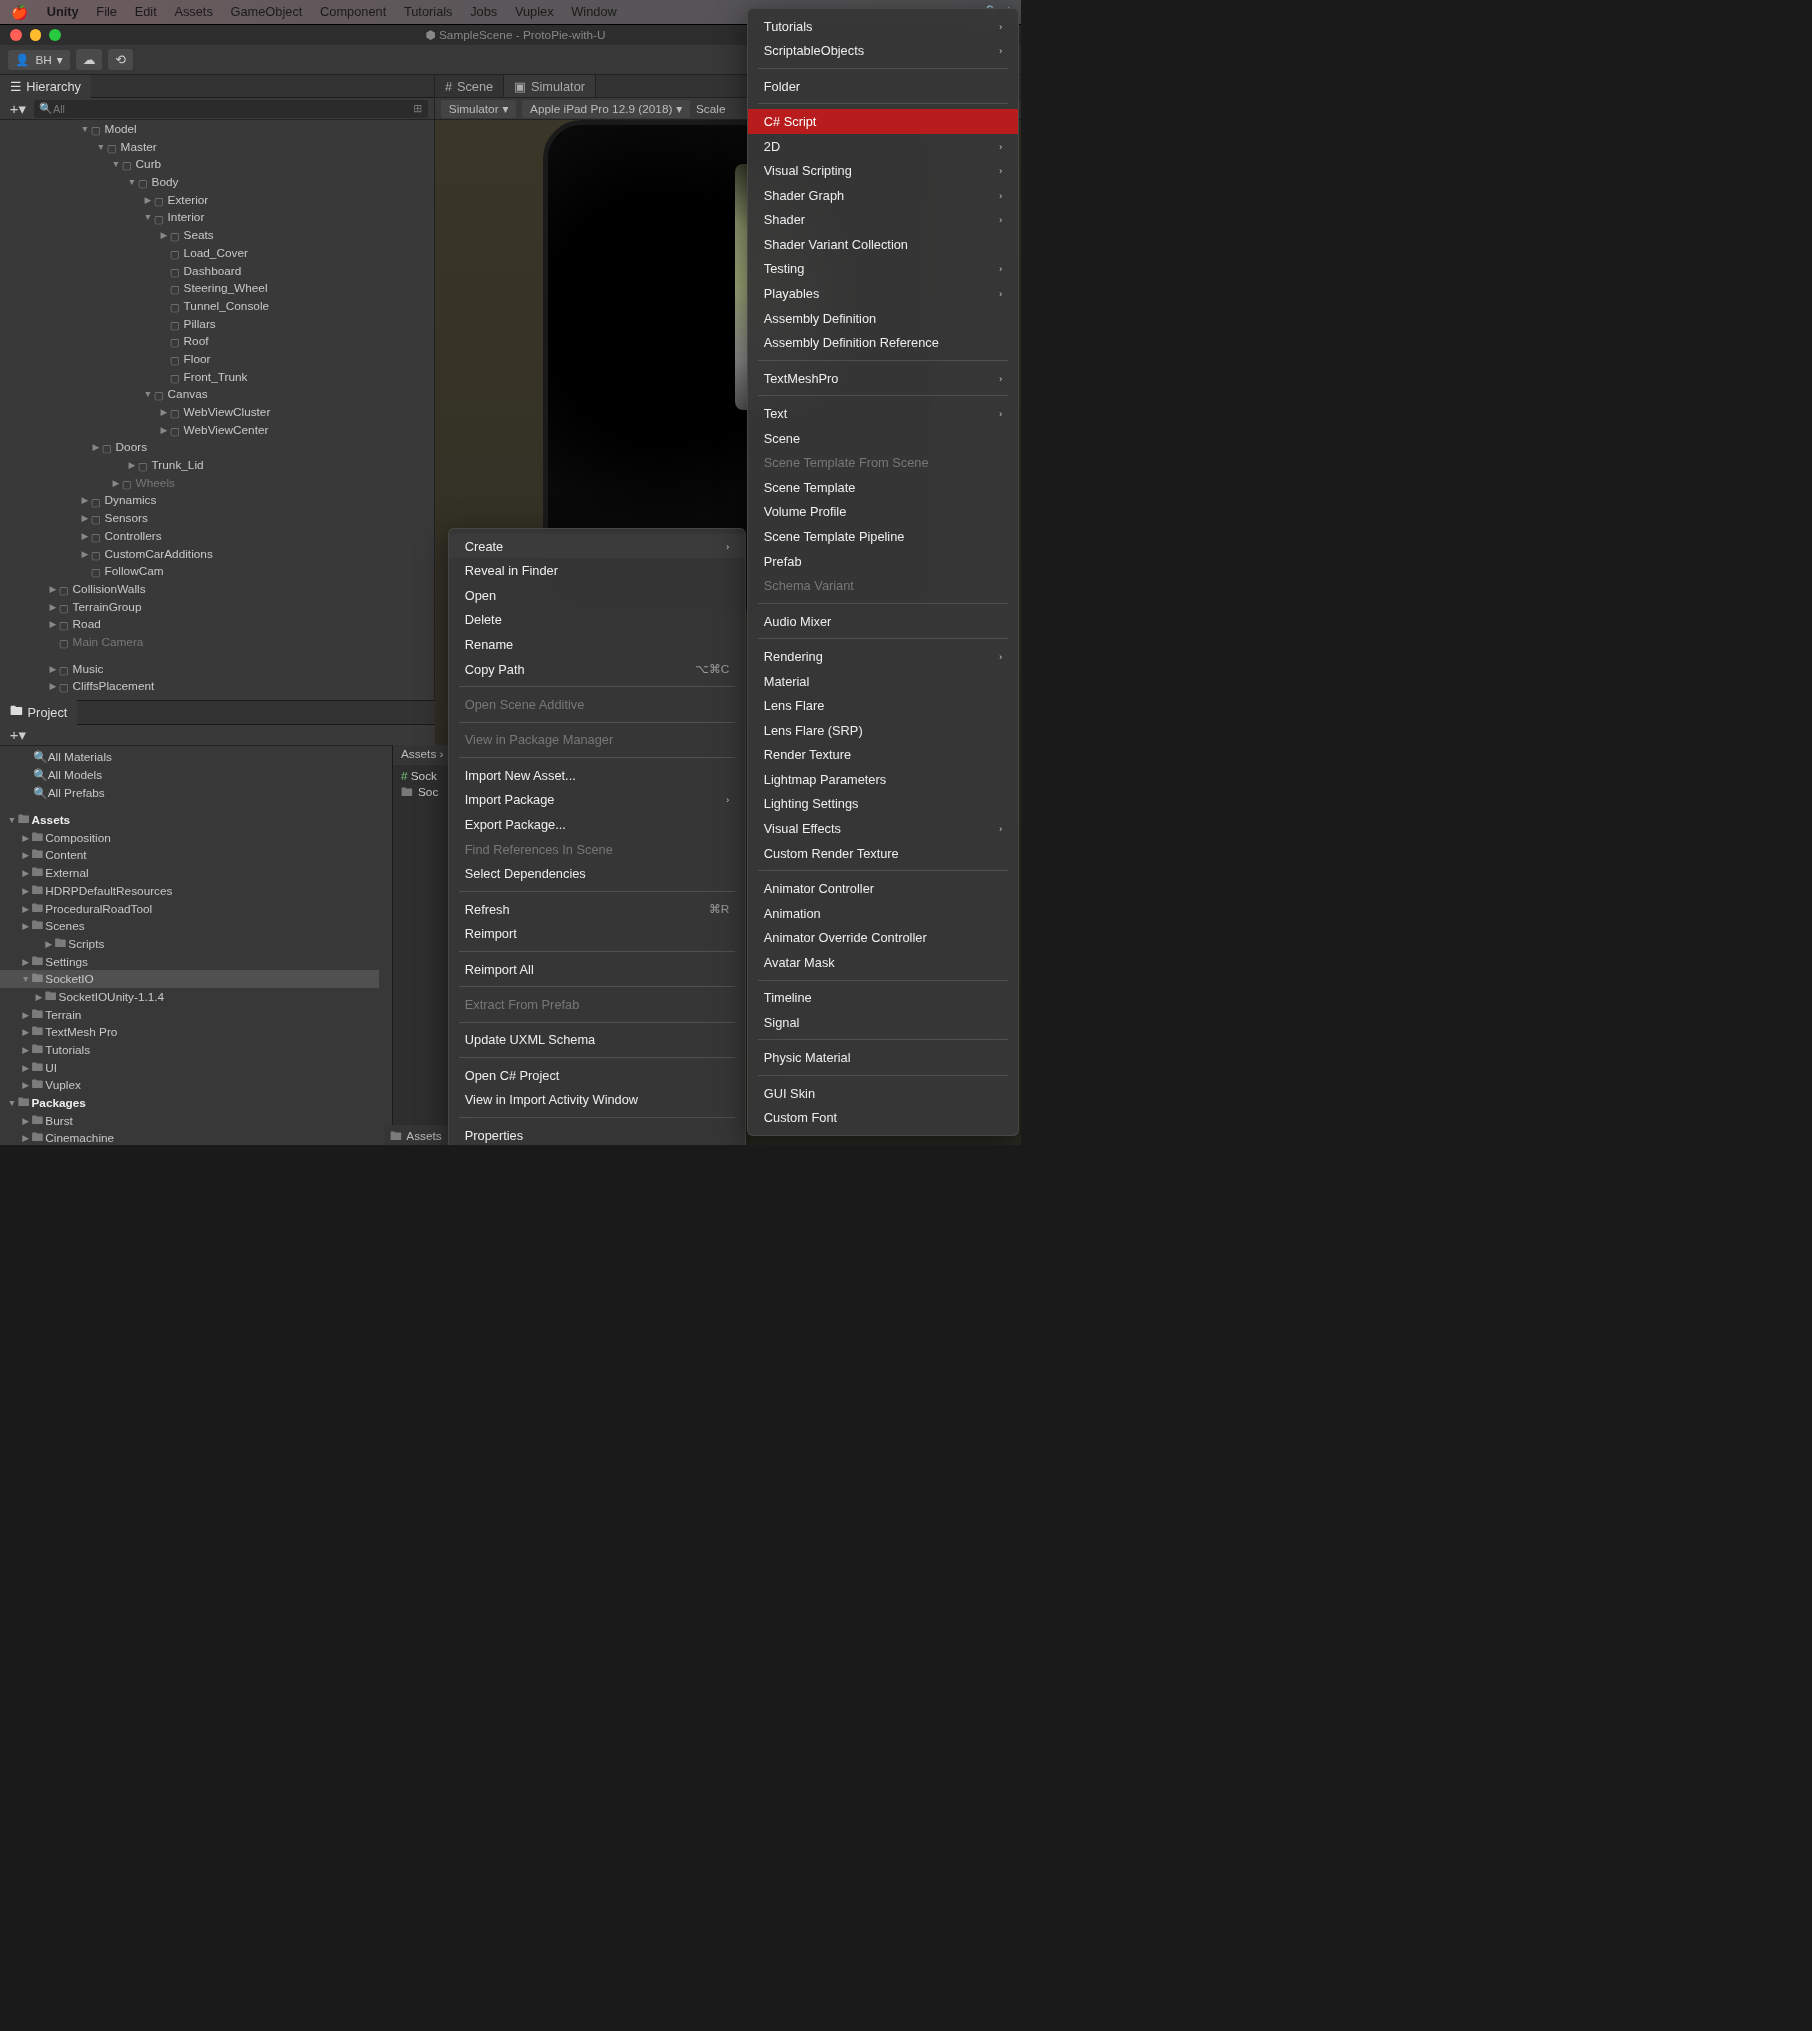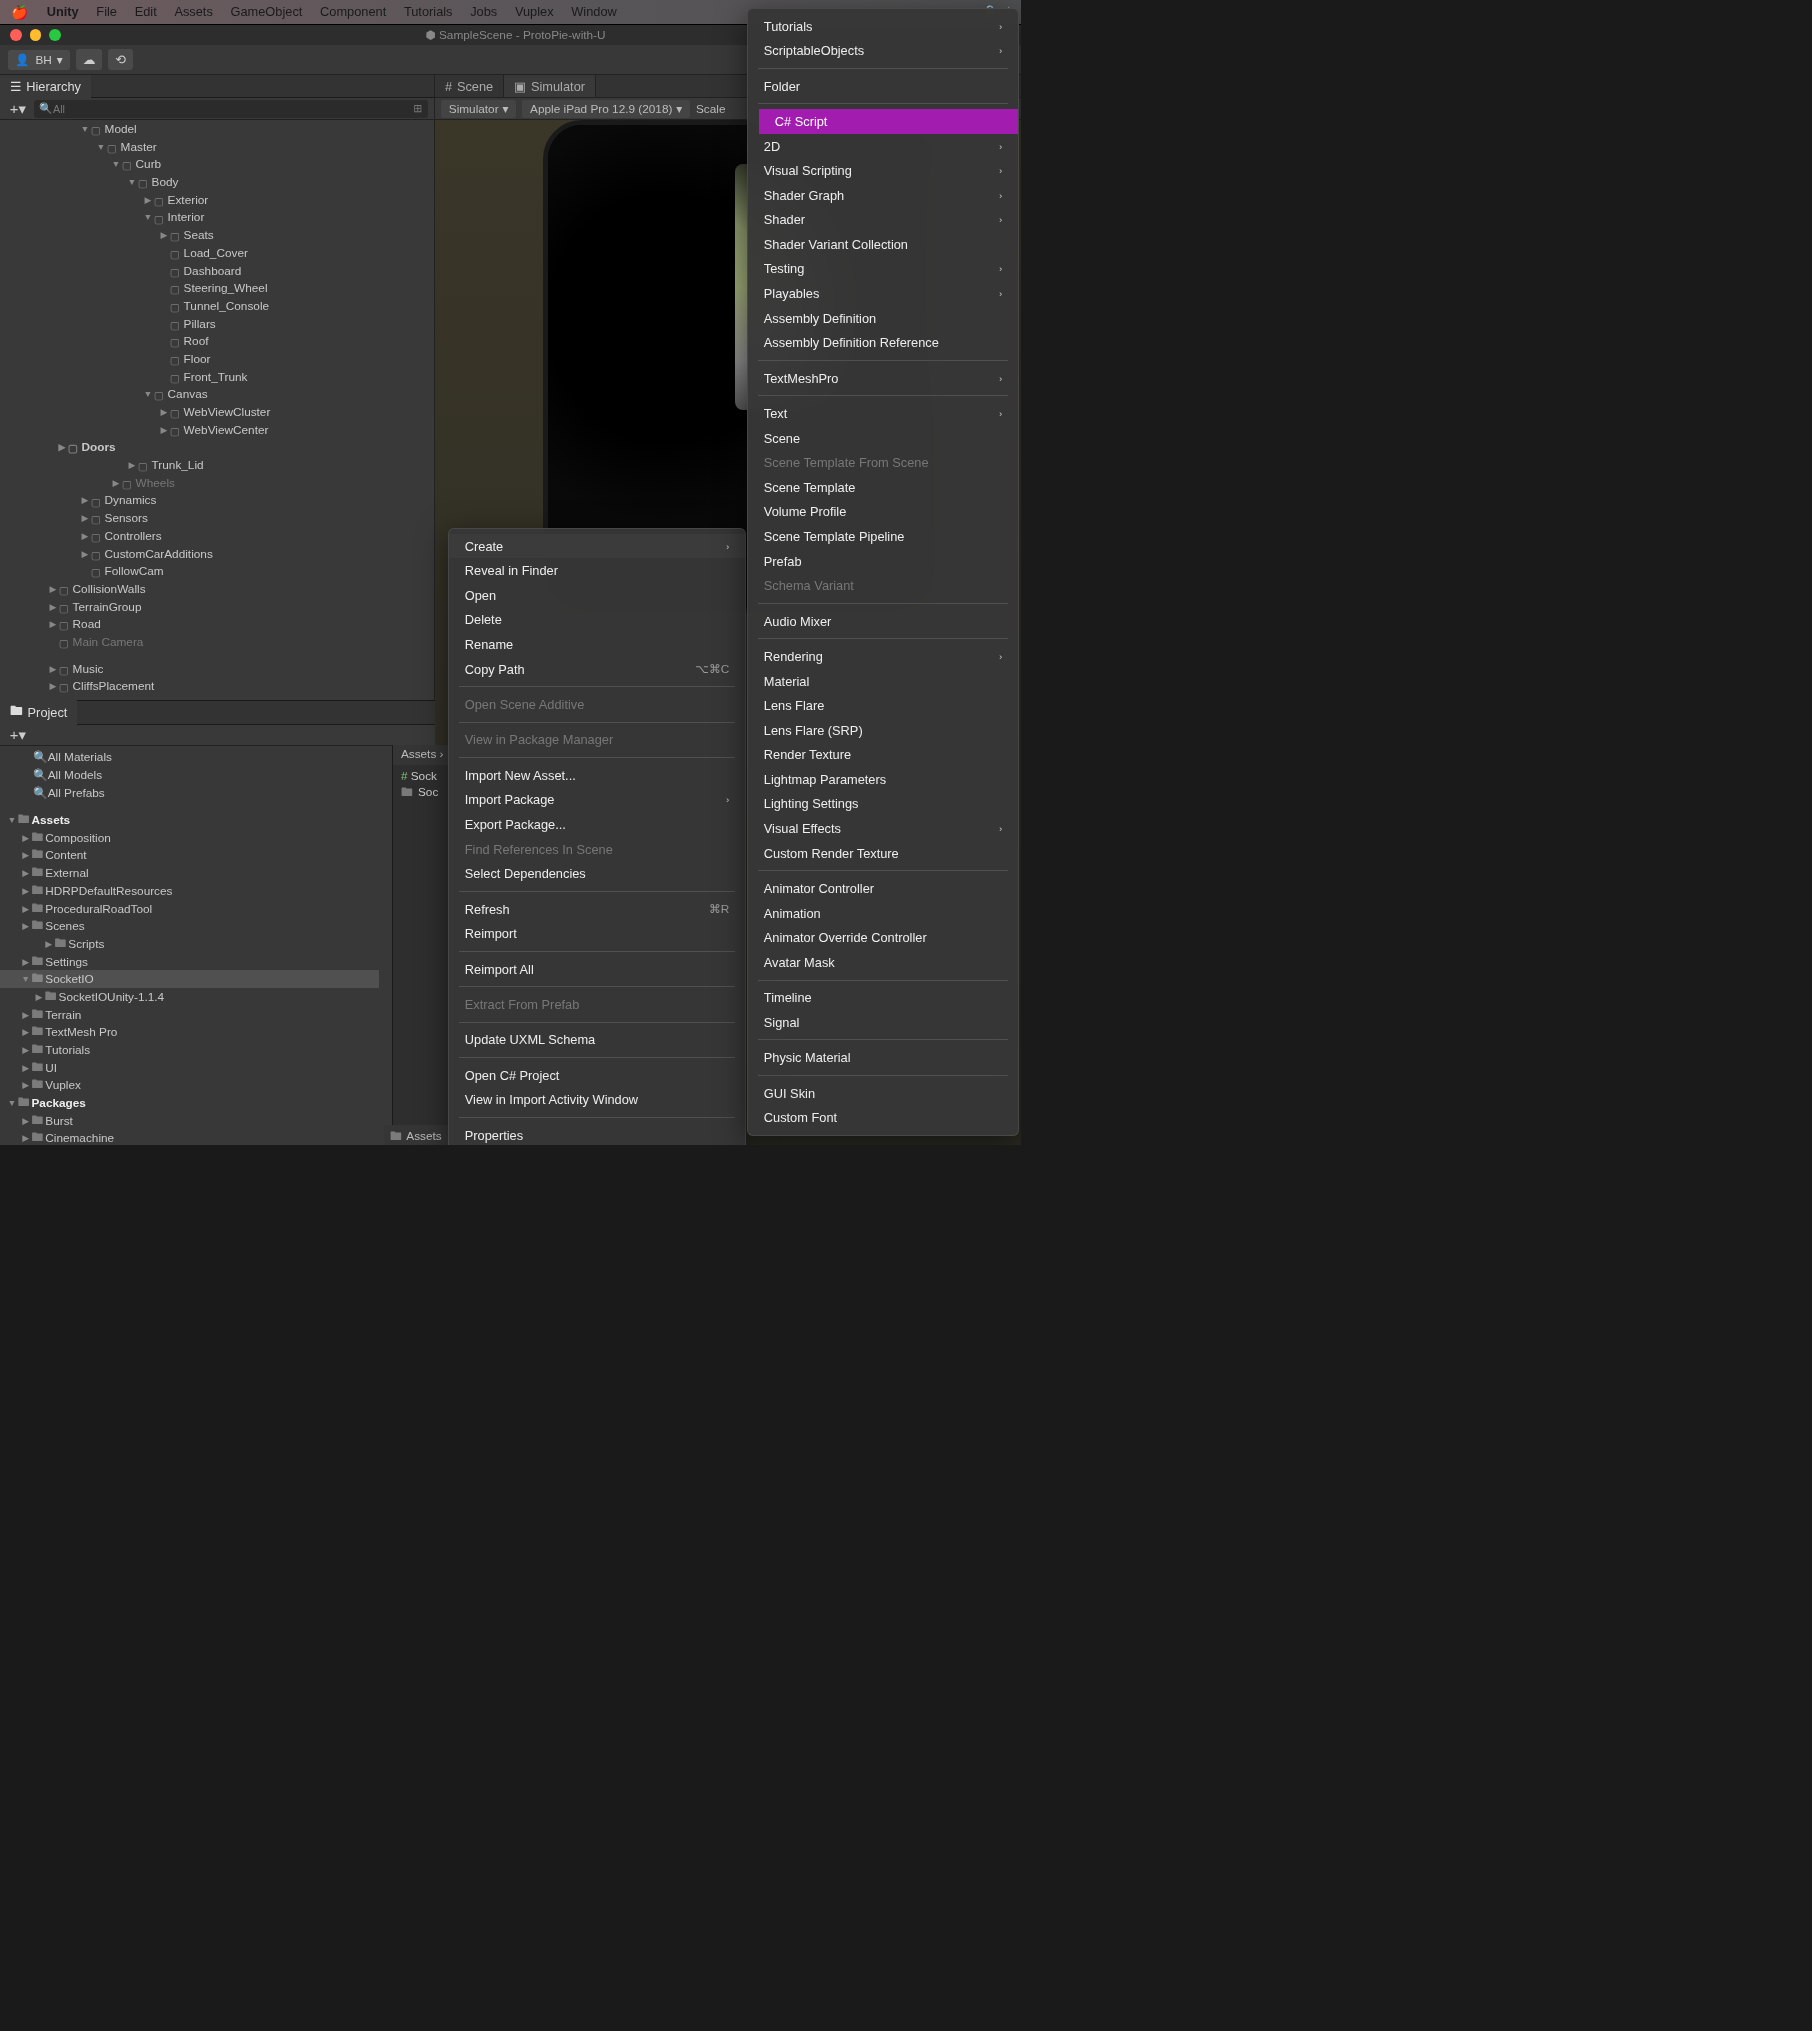--- a/index.html
+++ b/index.html
@@ -67,21 +67,21 @@
 .proj-row.sel { background:#505050; }
 .folder-icon { width:13.8px; display:inline-block; opacity:0.7;}
 .folder-icon::before { content:"🖿"; font-size:11.8px; color:#999;}
 
 
 .ctx-menu { position:absolute; background:rgba(55,55,55,0.97); border:1px solid rgba(90,90,90,0.5); border-radius:5.9px; padding:4.9px 0; backdrop-filter: blur(9.9px); box-shadow: 0 7.9px 29.6px rgba(0,0,0,0.5);}
 .ctx1 { left:448px; top:528px; width:298px; }
 .ctx2 { left:747px; top:7.9px; width:272px; }
 .ctx-item { height:24.6px; display:flex; align-items:center; padding:0 15.8px; color:#eee; font-size:12.8px; justify-content:space-between;}
 .ctx-item.hl { background:#3b3b3b;}
-.ctx-item.sel { background:#a21caf; color:#fff;margin-left:11px;}
+.ctx-item.sel { background:#b91c1c; color:#fff;}
 .ctx-item.disabled { color:#777;}
 .ctx-sep { height:1px; background:rgba(120,120,120,0.4); margin:4.9px 9.9px;}
 .ctx-arrow { font-size:9.9px; color:#ccc;}
 .ctx-short { color:#999; font-size:11.8px;}
 
 
 .assets-col { position:absolute; left:384px; top:699px; width:64px; background:#2e2e2e; border-left:1px solid #1a1a1a; display:flex; flex-direction:column;margin-left:8px;}
 .assets-crumb { height:19.7px; padding:2px 7.9px; color:#bbb; font-size:11.8px; background:#353535;}
 .assets-list { padding:3.9px 7.9px; font-size:11.8px; color:#ccc;}
 .assets-foot { position:absolute; left:384px; bottom:0; width:64px; height:19.7px; background:#353535; color:#bbb; font-size:11.8px; padding:2px 5.9px;}
@@ -236,21 +236,21 @@
         <div class="tree-row" style="padding-left: 158px;">
           <span class="tree-arrow collapsed"></span>
           <span class="cube-icon"></span>
           <span> WebViewCluster</span>
         </div>
         <div class="tree-row" style="padding-left: 158px;">
           <span class="tree-arrow collapsed"></span>
           <span class="cube-icon"></span>
           <span> WebViewCenter</span>
         </div>
-        <div class="tree-row" style="padding-left: 56px; font-weight: bold;">
+        <div class="tree-row" style="padding-left: 90px;">
           <span class="tree-arrow collapsed"></span>
           <span class="cube-icon"></span>
           <span> Doors</span>
         </div>
         <div class="tree-row" style="padding-left: 126px;">
           <span class="tree-arrow collapsed"></span>
           <span class="cube-icon"></span>
           <span> Trunk_Lid</span>
         </div>
         <div class="tree-row dim" style="padding-left: 110px;">

